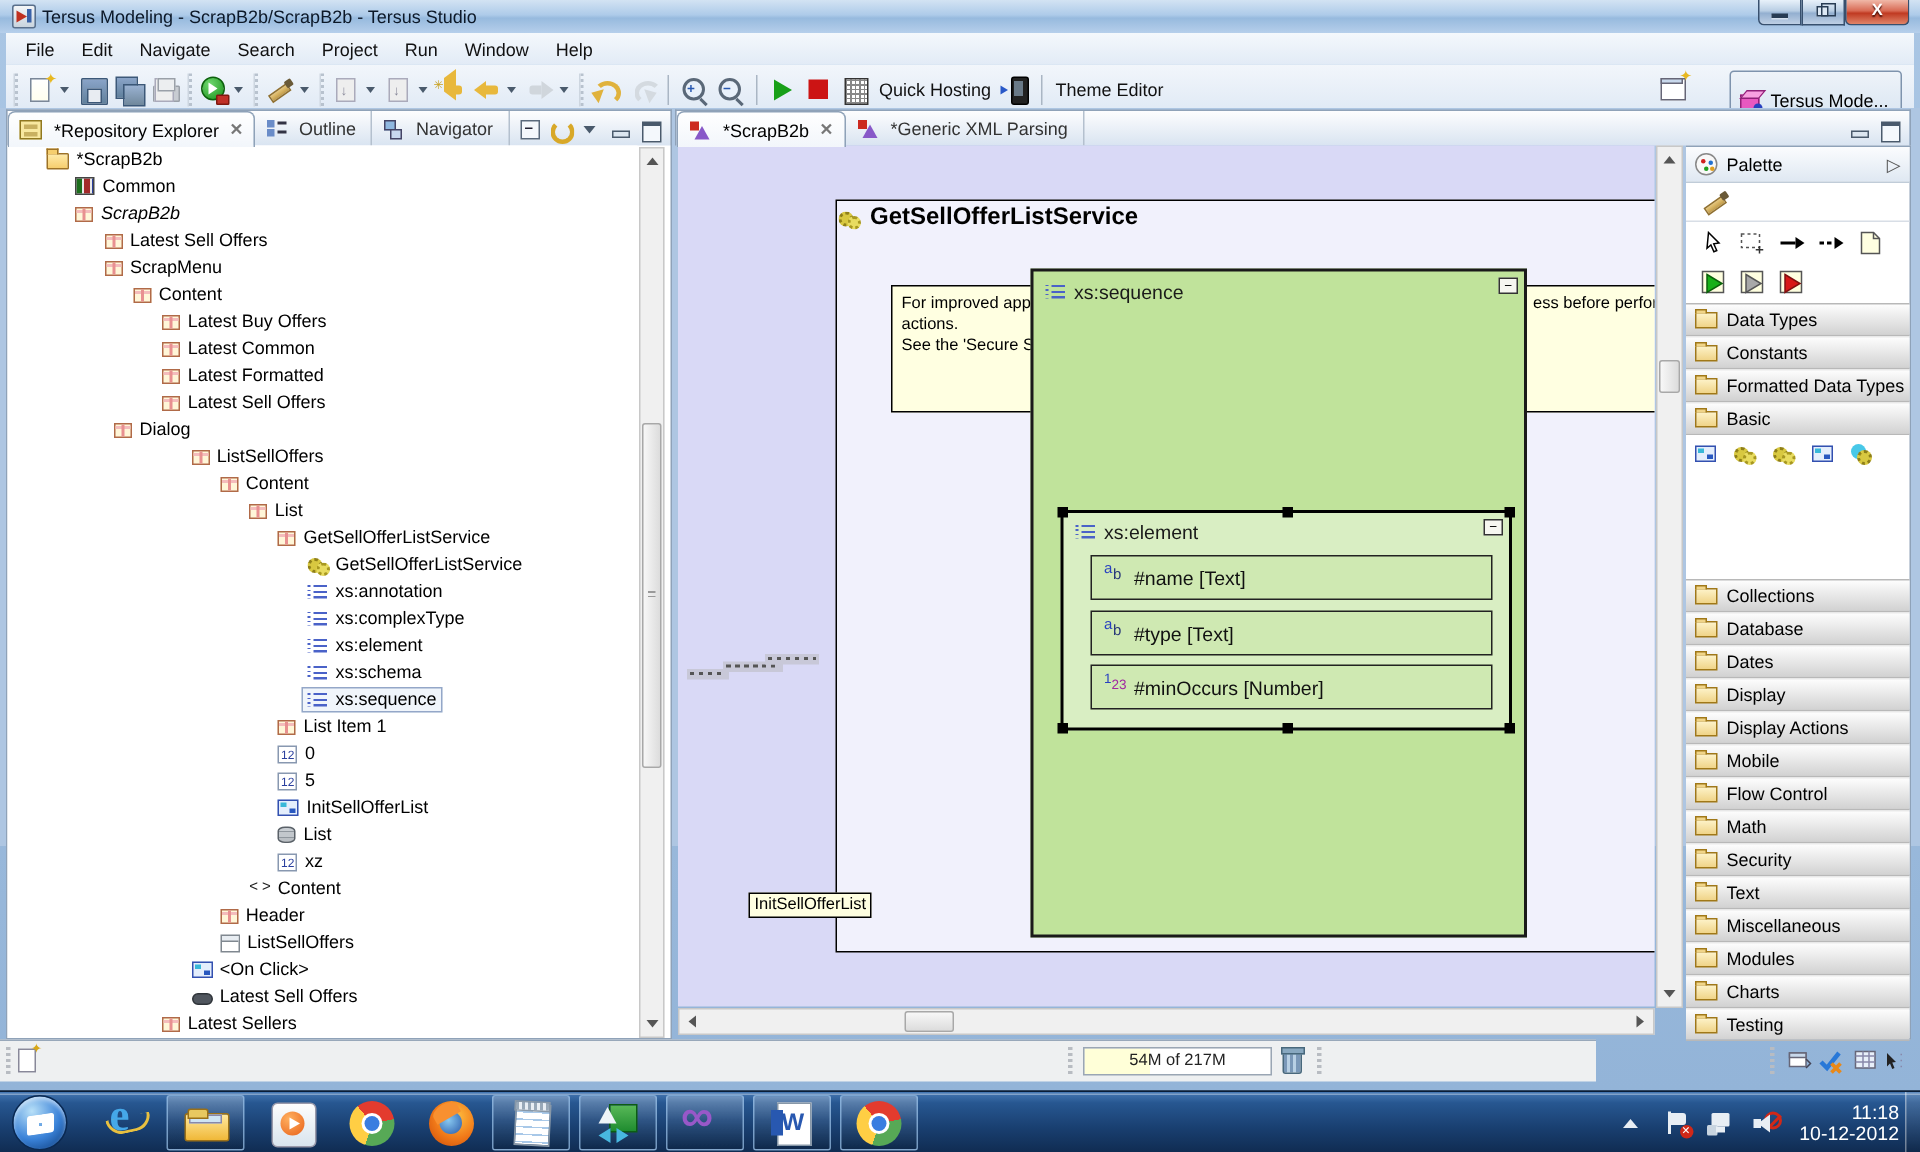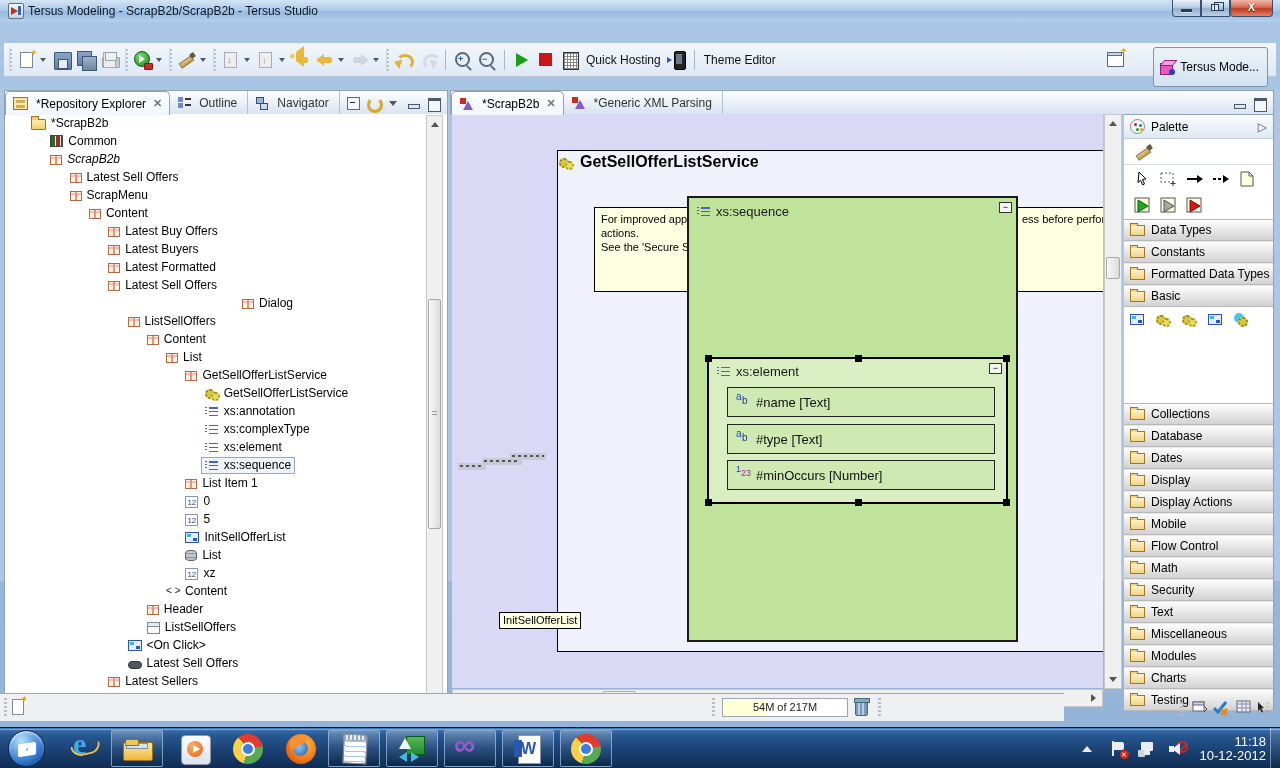--- a/index.html
+++ b/index.html
@@ -68,21 +68,21 @@
 .ic-persp{position:absolute;right:148px;top:5px}
 .ic-persp:before{content:"";position:absolute;left:2px;top:4px;width:15px;height:13px;border:1px solid #667;background:#fff}
 .ic-persp .t{position:absolute;left:2px;top:4px;width:15px;height:4px;background:#c8d8ec;border:1px solid #667}
 .ic-persp:after{content:"✦";position:absolute;right:-1px;top:-3px;color:#e8b820;font-size:10px}
 #persp-btn{position:absolute;right:8px;top:4px;height:40px;border:1px solid #7e93ad;border-radius:3px;background:linear-gradient(#eef3f9,#d4e2f0);display:flex;align-items:center;padding:0 8px 0 5px}
 .ic-cube{width:16px;height:16px;position:relative;margin-right:5px}
 .ic-cube:before{content:"";position:absolute;left:1px;top:4px;width:11px;height:10px;background:#e858c0;border:1px solid #902078}
 .ic-cube:after{content:"";position:absolute;left:3px;top:1px;width:11px;height:4px;background:#f8a0e0;border:1px solid #902078;transform:skewX(-40deg)}
 .ic-cube .dot{position:absolute;right:0;bottom:0;width:6px;height:6px;border-radius:50%;background:#2840c0}
 
-#main{position:absolute;left:0;top:89px;width:1280px;height:492px;background:#aec6e2}
+#main{position:absolute;left:0;top:72px;width:1280px;height:492px;background:#aec6e2}
 .panel{position:absolute;background:#fff;border:1px solid #8fa2b8}
 .tabbar{position:absolute;height:24px;background:linear-gradient(180deg,#fdfdfe,#d9e4f1);border:1px solid #8fa2b8;border-bottom:none;display:flex;align-items:flex-end}
 .tab{height:23px;display:flex;align-items:center;padding:0 7px;border-right:1px solid #b4c0ce;color:#333;position:relative;white-space:nowrap}
 .tab.active{background:linear-gradient(180deg,#fff,#f2f6fb);border:1px solid #8fa2b8;border-bottom:none;border-radius:5px 5px 0 0;color:#000;height:24px;margin-bottom:-1px;z-index:2}
 .tab .tlbl{margin:0 3px}
 .tab .x{color:#777;font-weight:bold;font-size:11px;margin-left:4px}
 .viewbtns{margin-left:auto;display:flex;align-items:center;height:100%;padding-right:4px}
 .vb{width:18px;height:18px;position:relative;margin-left:2px}
 .vb-collapse:before{content:"";position:absolute;left:2px;top:3px;width:11px;height:11px;border:1px solid #5a6a7c;background:#f4f8fc}
 .vb-collapse:after{content:"";position:absolute;left:5px;top:8px;width:5px;height:1px;background:#223}
@@ -243,20 +243,30 @@
           <span class="g-min"></span>
         </div>
       <div class="capbtn">
           <span class="g-rest"></span>
         </div>
       <div class="capbtn close">
           <span class="g-x">X</span>
         </div>
     </div>
   </div>
+  <div id="menubar">
+      <div class="menu-item">File</div>
+      <div class="menu-item">Edit</div>
+      <div class="menu-item">Navigate</div>
+      <div class="menu-item">Search</div>
+      <div class="menu-item">Project</div>
+      <div class="menu-item">Run</div>
+      <div class="menu-item">Window</div>
+      <div class="menu-item">Help</div>
+    </div>
   <div id="toolbar">
     <div class="tb" style="left:2px">
       <div class="tgrip"></div>
       <div class="tbi ic-new">
           <span class="pg"></span>
         </div>
       <div class="dd"></div>
       <div class="tbi ic-save"></div>
       <div class="tbi ic-saveall"></div>
       <div class="tbi ic-print gray">
@@ -380,36 +390,36 @@
         </div>
         <div class="tree-row" style="padding-left: 99.2px;">
           <span class="tcell">
             <span class="ti i-package"></span>
             <span>Latest Buy Offers</span>
           </span>
         </div>
         <div class="tree-row" style="padding-left: 99.2px;">
           <span class="tcell">
             <span class="ti i-package"></span>
-            <span>Latest Buyers</span>
+            <span>Latest Common</span>
           </span>
         </div>
         <div class="tree-row" style="padding-left: 99.2px;">
           <span class="tcell">
             <span class="ti i-package"></span>
             <span>Latest Formatted</span>
           </span>
         </div>
         <div class="tree-row" style="padding-left: 99.2px;">
           <span class="tcell">
             <span class="ti i-package"></span>
             <span>Latest Sell Offers</span>
           </span>
         </div>
-        <div class="tree-row" style="padding-left: 105px; justify-content: center;">
+        <div class="tree-row" style="padding-left: 67px;">
           <span class="tcell">
             <span class="ti i-package"></span>
             <span>Dialog</span>
           </span>
         </div>
         <div class="tree-row" style="padding-left: 118.5px;">
           <span class="tcell">
             <span class="ti i-package"></span>
             <span>ListSellOffers</span>
           </span>
@@ -447,20 +457,26 @@
         <div class="tree-row" style="padding-left: 195.7px;">
           <span class="tcell">
             <span class="ti i-xslist"></span>
             <span>xs:complexType</span>
           </span>
         </div>
         <div class="tree-row" style="padding-left: 195.7px;">
           <span class="tcell">
             <span class="ti i-xslist"></span>
             <span>xs:element</span>
+          </span>
+        </div>
+        <div class="tree-row" style="padding-left: 195.7px;">
+          <span class="tcell">
+            <span class="ti i-xslist"></span>
+            <span>xs:schema</span>
           </span>
         </div>
         <div class="tree-row sel" style="padding-left: 195.7px;">
           <span class="tcell">
             <span class="ti i-xslist"></span>
             <span>xs:sequence</span>
           </span>
         </div>
         <div class="tree-row" style="padding-left: 176.4px;">
           <span class="tcell">

